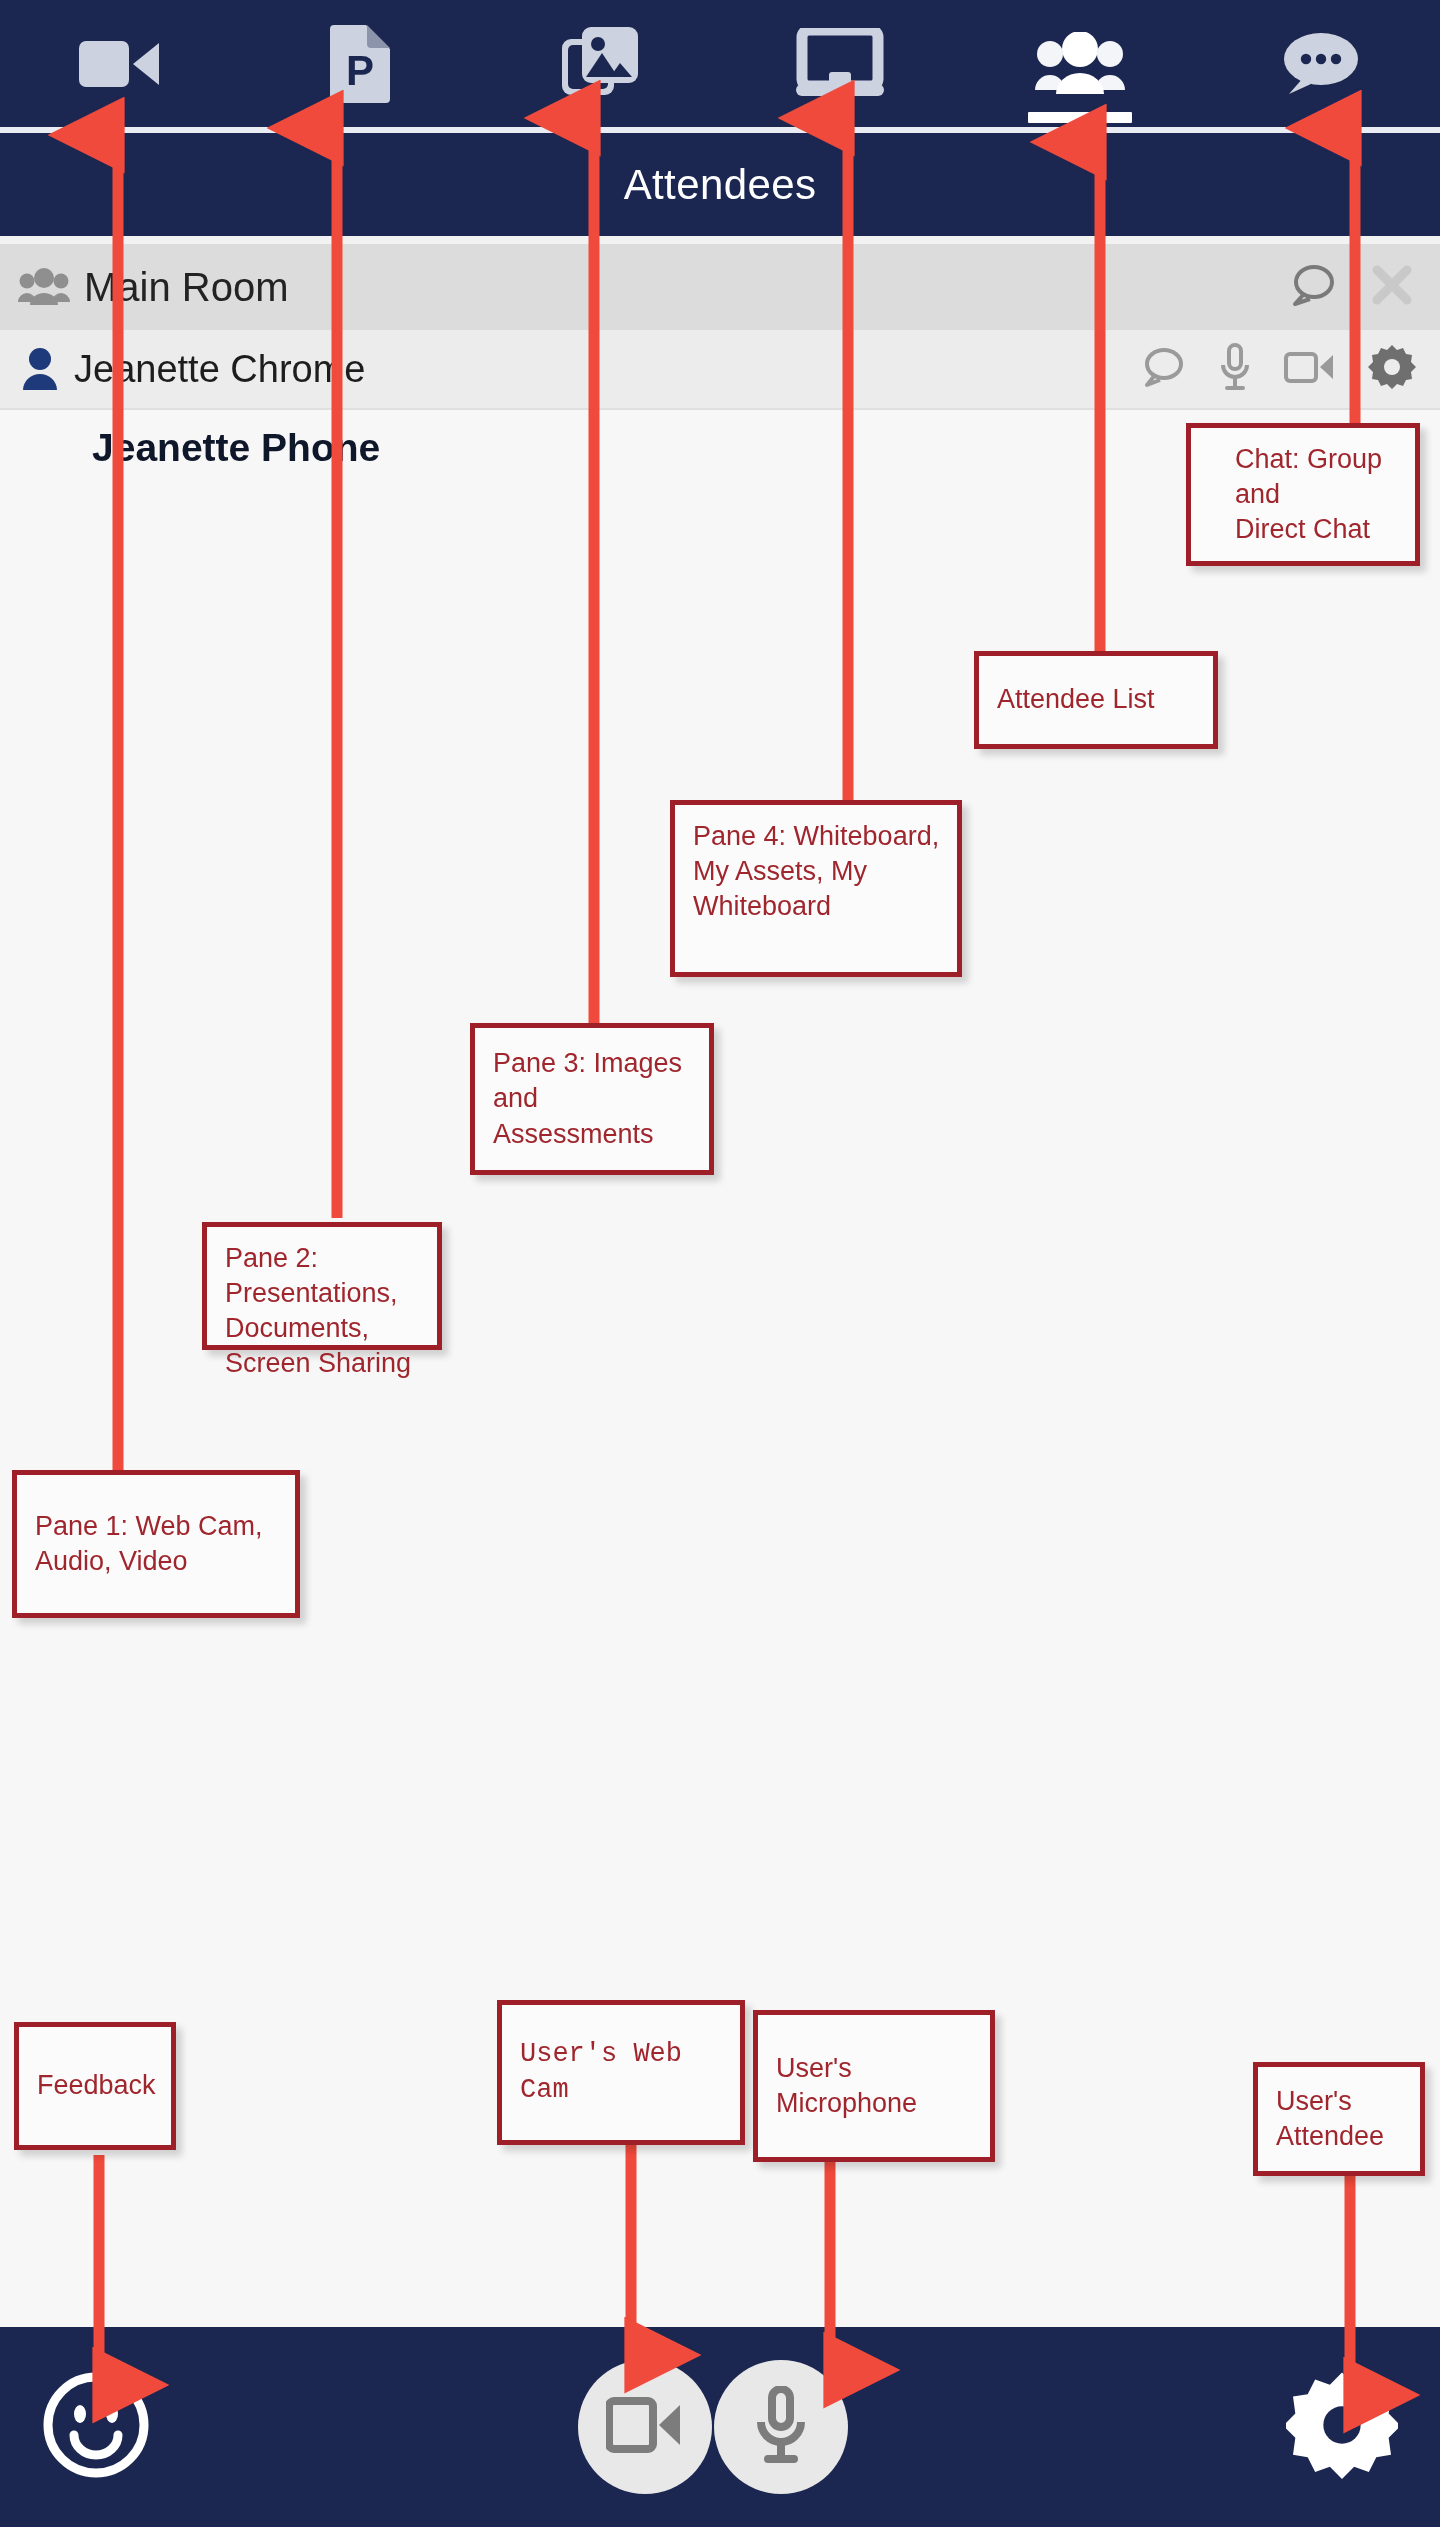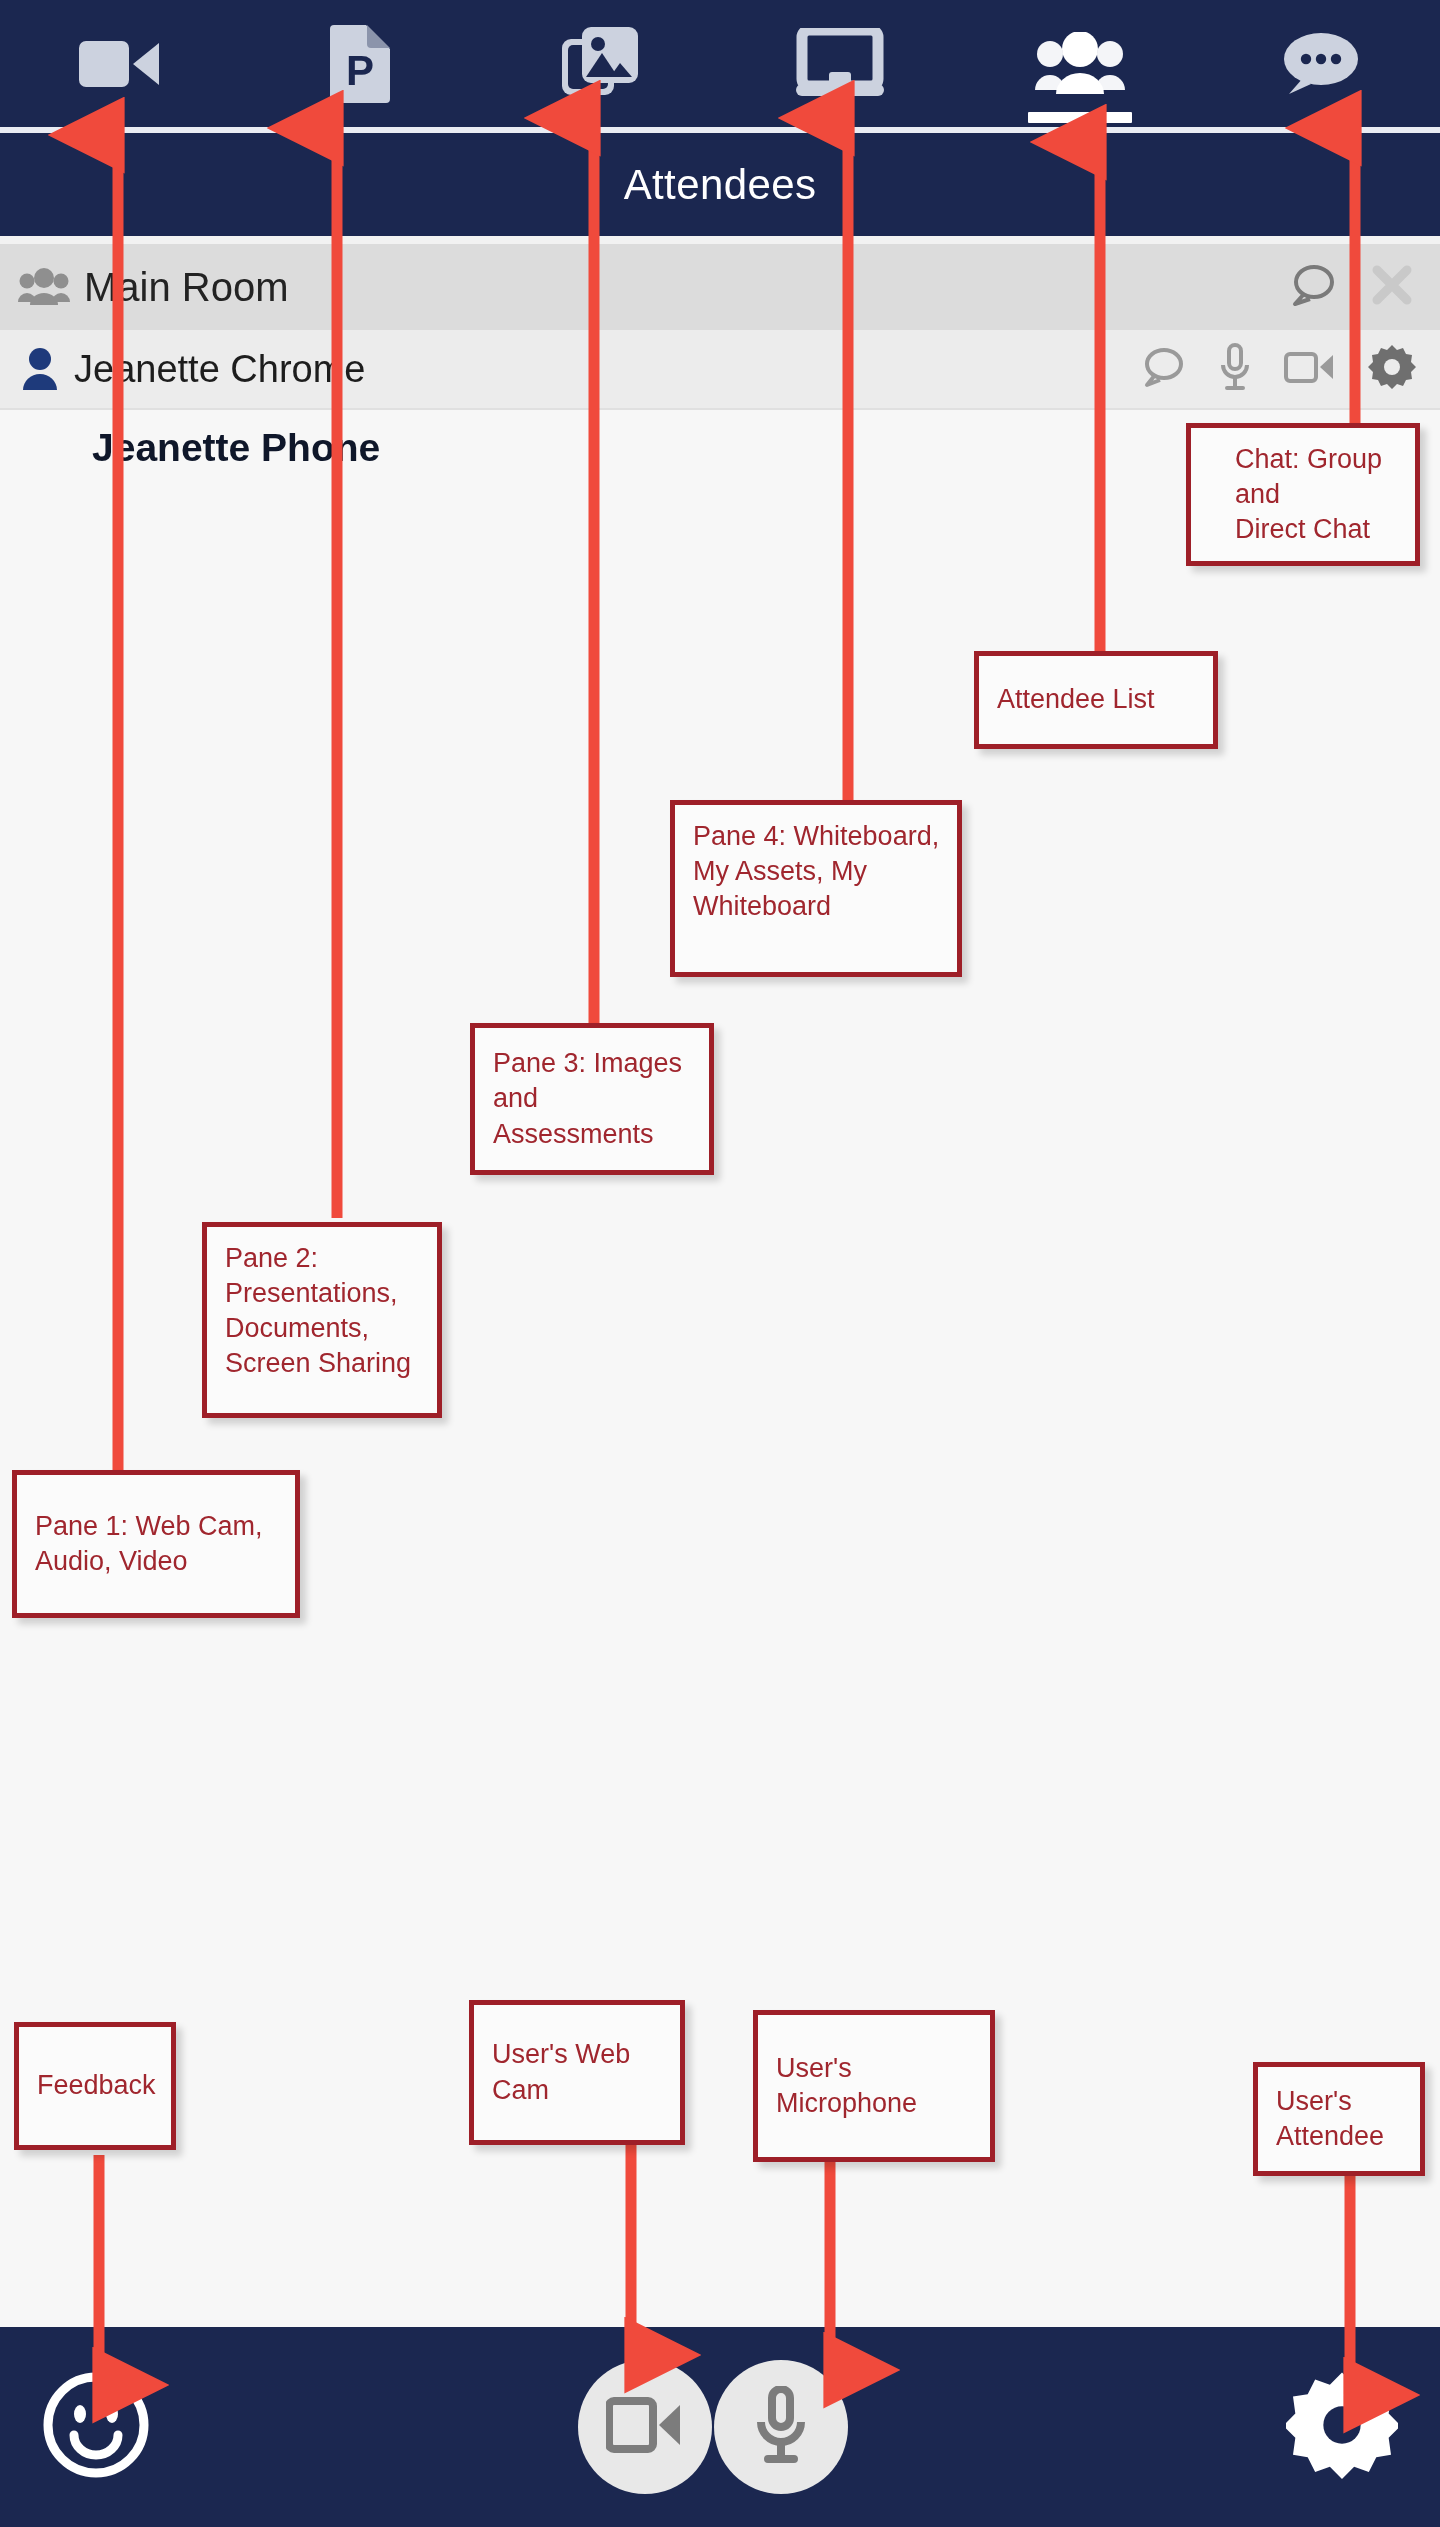--- a/index.html
+++ b/index.html
@@ -361,29 +361,29 @@
 
   <div class="callout" style="left:974px;top:651px;width:244px;height:98px;display:flex;align-items:center;">Attendee List</div>
 
   <div class="callout" style="left:670px;top:800px;width:292px;height:177px;">Pane 4:  Whiteboard,
 My Assets, My
 Whiteboard</div>
 
   <div class="callout" style="left:470px;top:1023px;width:244px;height:152px;display:flex;align-items:center;">Pane 3:  Images
 and Assessments</div>
 
-  <div class="callout" style="left:202px;top:1222px;width:240px;height:196px;">Pane 2:
+  <div class="callout" style="left:202px;top:1222px;width:240px;height:128px;">Pane 2:
 Presentations,
 Documents,
 Screen Sharing</div>
 
   <div class="callout" style="left:12px;top:1470px;width:288px;height:148px;display:flex;align-items:center;">Pane 1:  Web Cam,
 Audio, Video</div>
 
   <div class="callout" style="left:14px;top:2022px;width:162px;height:128px;display:flex;align-items:center;">Feedback</div>
 
-  <div class="callout" style="left:469px;top:2000px;width:216px;height:145px;display:flex;align-items:center;">User's Web Cam</div>
+  <div class="callout" style="left:497px;top:2000px;width:248px;height:145px;display:flex;align-items:center;font-family:Liberation Mono, monospace;">User's Web Cam</div>
 
   <div class="callout" style="left:753px;top:2010px;width:242px;height:152px;display:flex;align-items:center;">User's Microphone</div>
 
   <div class="callout" style="left:1253px;top:2062px;width:172px;height:114px;display:flex;align-items:center;">User's
 Attendee</div>
 </div>
 
 </body></html>

